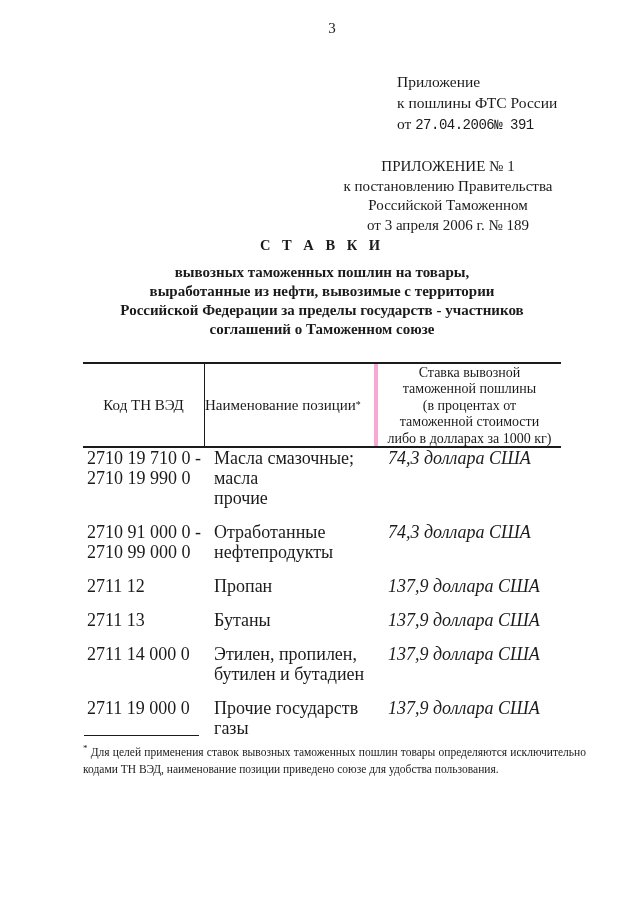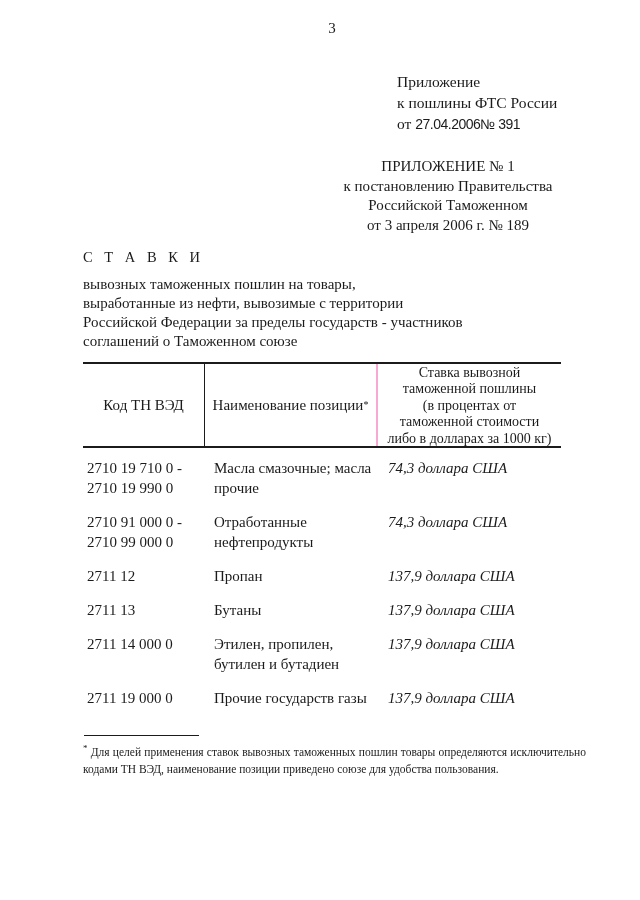--- a/index.html
+++ b/index.html
@@ -4,40 +4,40 @@
 <style>
   html, body { margin:0; padding:0; background:#ffffff; }
   .page {
     position:relative; width:640px; height:900px; background:#ffffff;
     color:#1b1b1b; font-family:"Liberation Serif", serif;
     overflow:hidden;
   }
   .page-number { position:absolute; left:322px; top:20px; width:20px; text-align:center; font-size:15px; }
 
   .order-ref { position:absolute; left:397px; top:71px; font-size:15.5px; line-height:21px; }
-  .order-ref .mono { font-family:Liberation Sans, sans-serif; font-size:14px; letter-spacing:-0.5px; }
+  .order-ref .mono { font-family:Liberation Mono, monospace; font-size:14px; letter-spacing:-0.5px; }
 
   .resolution-ref { position:absolute; left:287px; top:157px; width:322px; text-align:center; font-size:15px; line-height:19.5px; }
 
-  .doc-title { position:absolute; left:83px; top:249px; width:478px; font-weight:normal; }
+  .doc-title { position:absolute; left:83px; top:237px; width:478px; text-align:center; font-weight:bold; }
   .title-main { font-size:14.5px; letter-spacing:4px; margin-bottom:9px; }
   .title-sub { font-size:15px; line-height:19px; }
 
   .tariff-table { position:absolute; left:83px; top:362px; width:478px; }
   .thead {
     display:flex; box-sizing:border-box; height:86px;
     border-top:2px solid #1b1b1b; border-bottom:2px solid #1b1b1b;
   }
   .th { box-sizing:border-box; }
   .th.c1 { width:122px; border-right:1px solid #1b1b1b; display:flex; align-items:center; justify-content:center; font-size:15px; }
-  .th.c2 { width:173px; border-right:2px solid #f9a8d4; display:flex; align-items:center; justify-content:center; font-size:15px; }
+  .th.c2 { width:173px; border-right:4px solid #f9a8d4; display:flex; align-items:center; font-size:15px; }
   .th.c2 sup { font-size:10px; line-height:0; }
   .th.c3 { width:183px; font-size:14px; line-height:16.4px; text-align:center; white-space:pre-line; padding-top:1px; }
 
-  .tbody { padding-top:0; font-size:15px;margin-top:10px; }
+  .tbody { padding-top:0; font-size:18px; }
   .row { display:flex; margin-bottom:14px; line-height:20px; }
   .cell { box-sizing:border-box; white-space:pre-line; }
   .cell.c1 { width:122px; padding-left:4px; }
   .cell.c2 { width:173px; padding-left:9px; }
   .cell.c3 { width:183px; text-align:left; padding-left:10px;font-style:italic; }
 
   .footnote-rule { position:absolute; left:84px; top:735px; width:115px; border-top:1.5px solid #1b1b1b; }
   .footnote { position:absolute; left:83px; top:744px; width:503px; font-size:11.5px; line-height:17px; }
   .footnote sup { font-size:9px; line-height:0; }
   .fn-l1 { text-align:justify; text-align-last:justify; }

